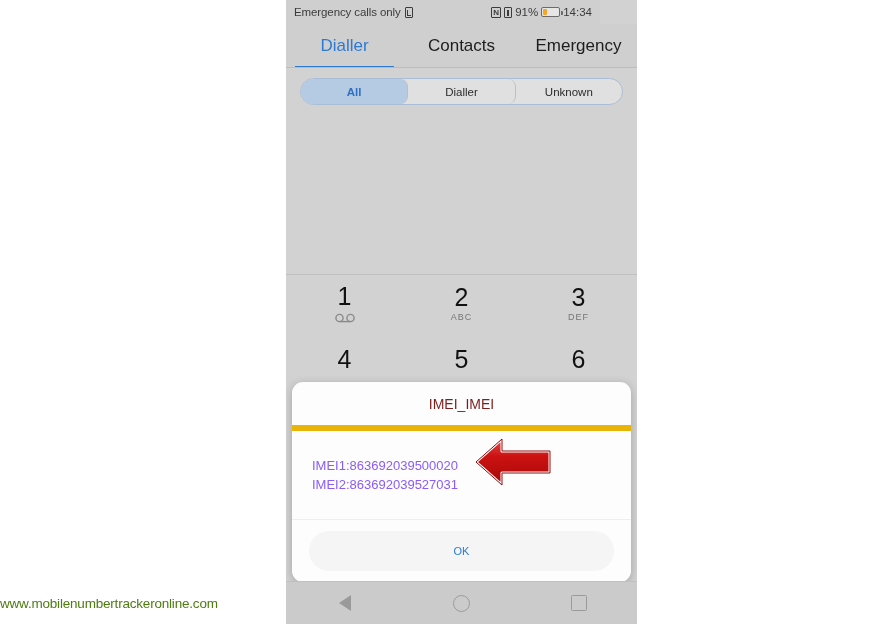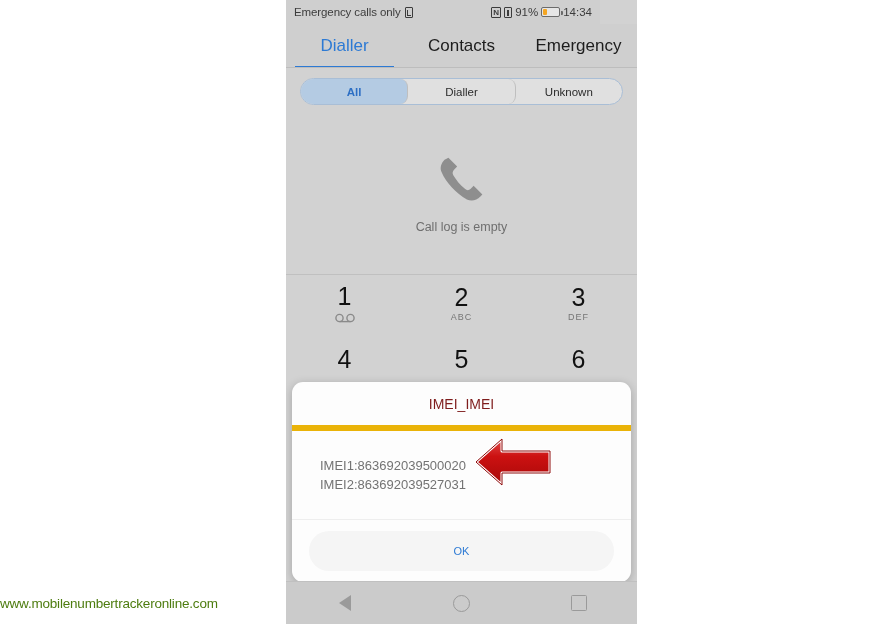--- a/index.html
+++ b/index.html
@@ -264,23 +264,22 @@
     display: flex;
     align-items: center;
     justify-content: center;
     font-size: 14px;
     color: #7f1d1d;
     border-bottom: 6px solid #eab308;
   }
   #dialog-body {
     padding: 26px 0 0 20px;
     font-size: 13px;
-    color: #737373;
+    color: #8b5cf6;
     line-height: 1.45;
-    margin-left: 8px;
   }
   .imei-line { white-space: nowrap; }
   #dialog-footer {
     position: absolute;
     left: 0; right: 0; bottom: 0;
     height: 62px;
     display: flex;
     align-items: center;
     justify-content: center;
     border-top: 1px solid #eeeeee;
@@ -392,26 +391,20 @@
       <span>All</span>
     </div>
     <div class="seg-item">
       <span>Dialler</span>
     </div>
     <div class="seg-item">
       <span>Unknown</span>
     </div>
   </div>
 
-  <div id="call-log">
-    <svg id="phone-handset-icon" viewBox="0 0 64 64">
-      <path d="M14 10 C10 14 9 19 11 23 C15 33 26 45 37 51 C42 53 47 52 51 48 L53 46 L44 37 L41 40 C39 42 37 42 35 40 C30 36 26 31 23 26 C22 24 22 22 24 20 L27 17 L18 8 Z" fill="#8e8e8e"></path>
-    </svg>
-    <div id="empty-label">Call log is empty</div>
-  </div>
   <div id="log-divider"></div>
 
   <div id="dialpad">
     <div class="key">
       <span class="key-digit">1</span>
       <svg class="vm-icon" width="22" height="10" viewBox="0 0 22 10">
         <circle cx="5.5" cy="5" r="3.6" fill="none" stroke="#8a8a8a" stroke-width="1.4"></circle>
         <circle cx="16.5" cy="5" r="3.6" fill="none" stroke="#8a8a8a" stroke-width="1.4"></circle>
         <line x1="5.5" y1="8.6" x2="16.5" y2="8.6" stroke="#8a8a8a" stroke-width="1.4"></line>
       </svg>

